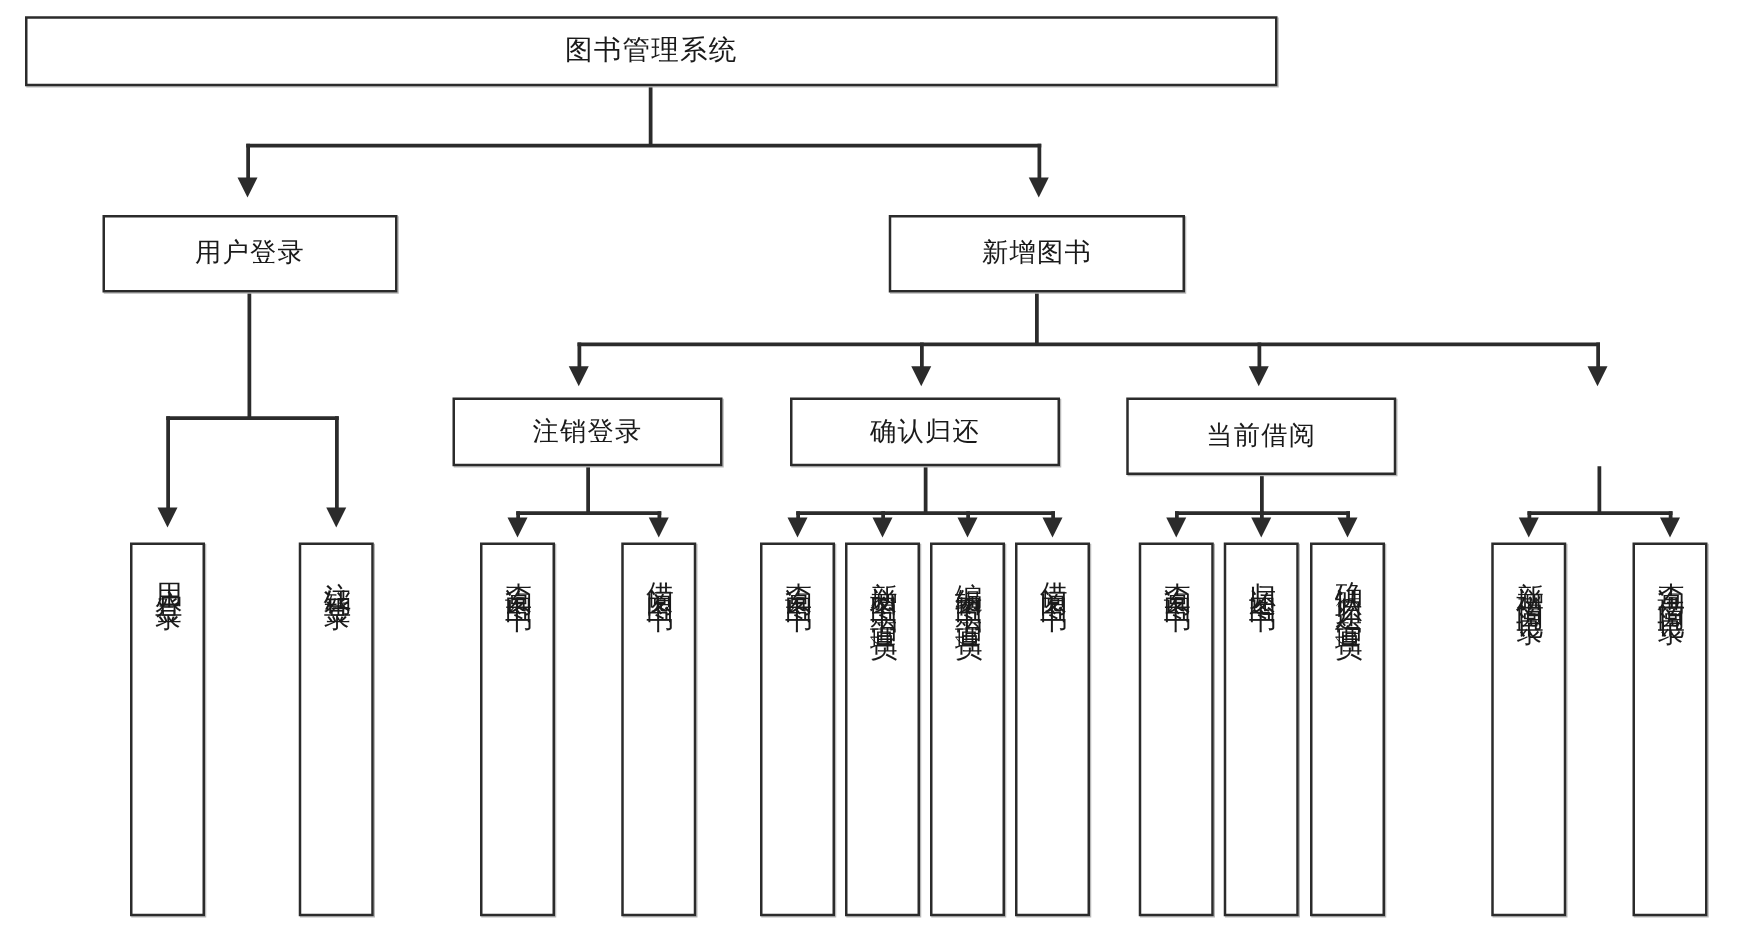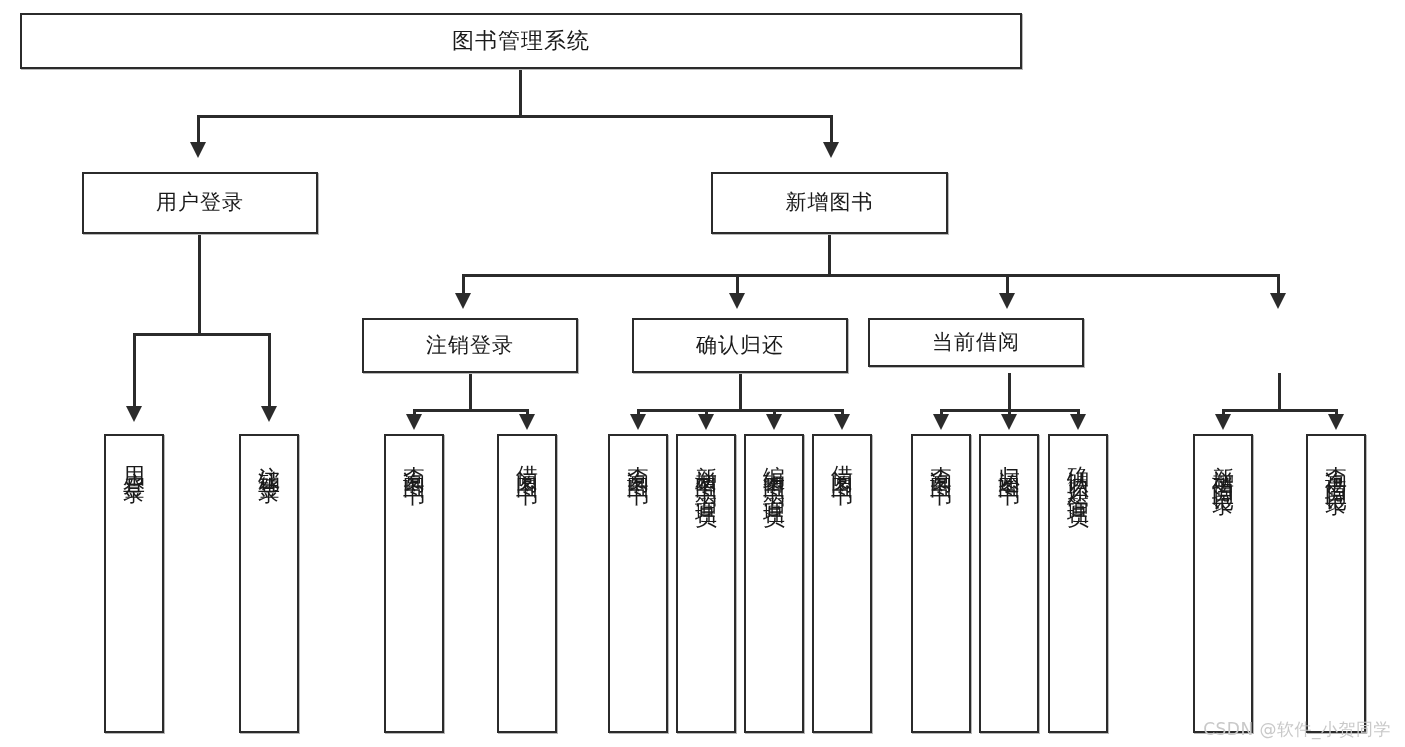--- a/index.html
+++ b/index.html
@@ -114,21 +114,21 @@
   <div class="arrow" style="left:1270px;top:293px;"></div>
 
   <div class="box h-box" style="left:362px;top:318px;width:216px;height:55px;">
     <span class="label">注销登录</span>
   </div>
 
   <div class="box h-box" style="left:632px;top:318px;width:216px;height:55px;">
     <span class="label">确认归还</span>
   </div>
 
-  <div class="box h-box" style="left:868px;top:318px;width:216px;height:49px;">
+  <div class="box h-box" style="left:901px;top:318px;width:216px;height:62px;">
     <span class="label">当前借阅</span>
   </div>
 
 
   <div class="vline" style="left:469px;top:373px;height:38px;"></div>
   <div class="hline" style="left:413px;top:409px;width:116px;"></div>
   <div class="vline" style="left:413px;top:409px;height:14px;"></div>
   <div class="vline" style="left:526px;top:409px;height:14px;"></div>
   <div class="arrow" style="left:406px;top:414px;"></div>
   <div class="arrow" style="left:519px;top:414px;"></div>
@@ -197,15 +197,14 @@
     <span class="label">确认归还（管理员）</span>
   </div>
 
   <div class="box v-box" style="left:1193px;top:434px;width:60px;height:299px;">
     <span class="label">新增借阅记录</span>
   </div>
   <div class="box v-box" style="left:1306px;top:434px;width:60px;height:299px;">
     <span class="label">查询借阅记录</span>
   </div>
 
-  <div class="watermark">CSDN @软件_小贺同学</div>
 
 </div>
 
 </body></html>

